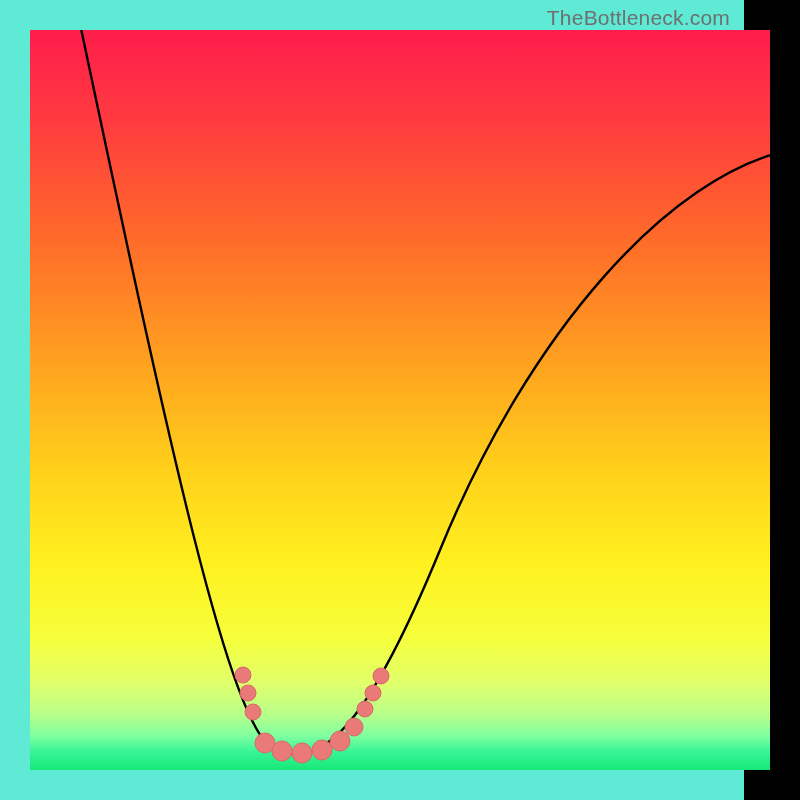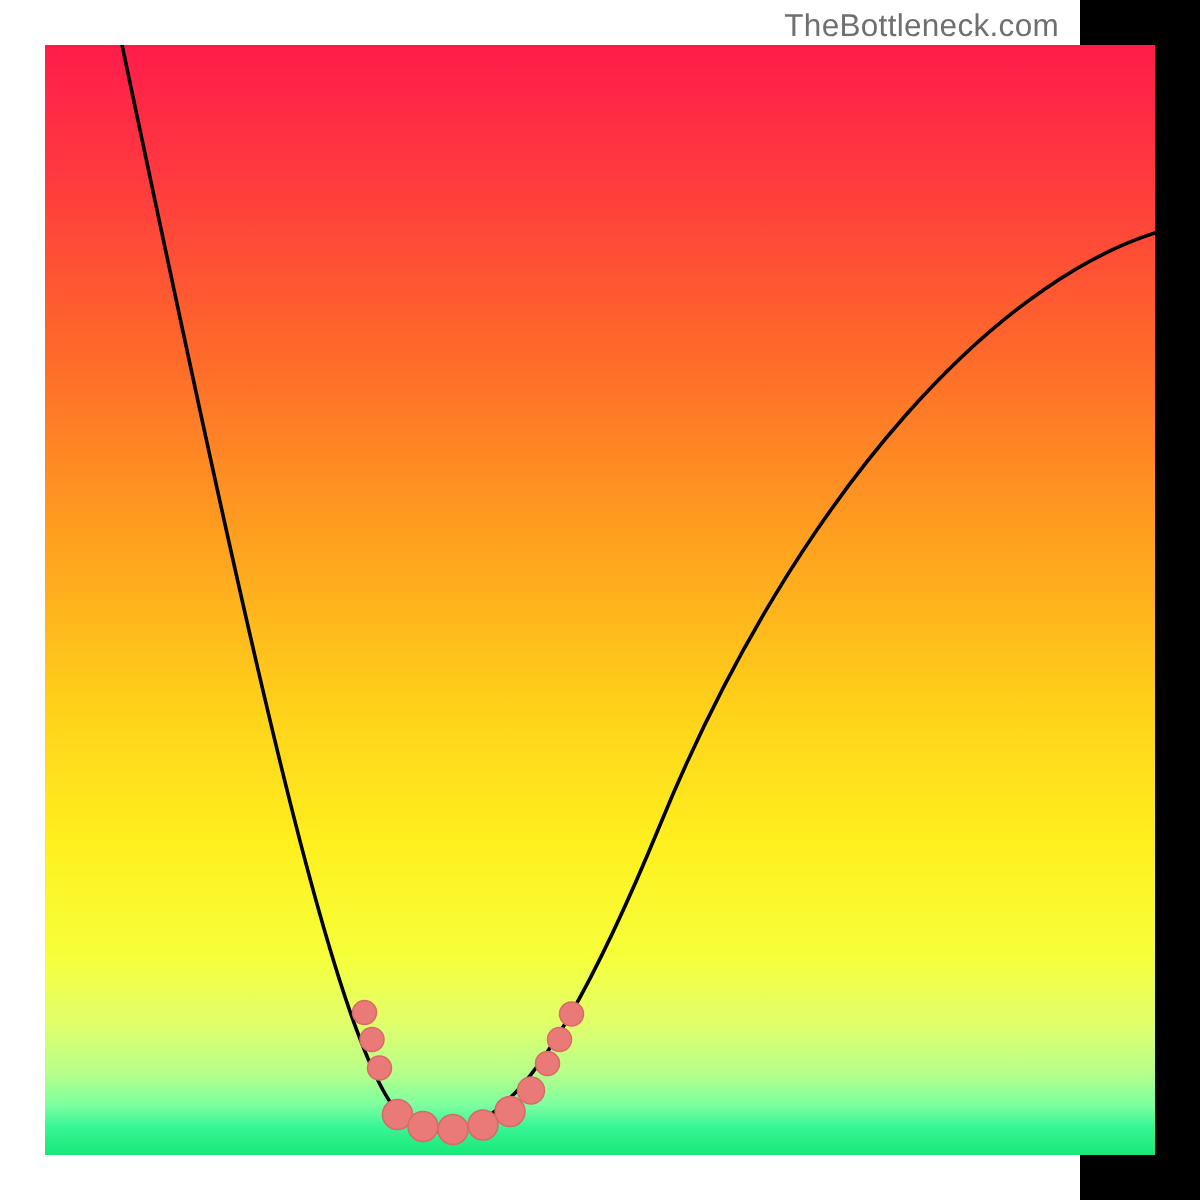--- a/index.html
+++ b/index.html
@@ -8,21 +8,22 @@
     width: 800px;
     height: 800px;
     background: #000;
     overflow: hidden;
     font-family: Arial, Helvetica, sans-serif;
   }
   .frame {
     position: relative;
     width: 720px;
     height: 800px;
-    background: #ffffff;
+    background: #5eead4;
+    padding-left: 24px;
   }
   .plot-area {
     position: absolute;
     left: 30px;
     top: 30px;
     width: 740px;
     height: 740px;
     overflow: hidden;
   }
   .gradient-bg {

